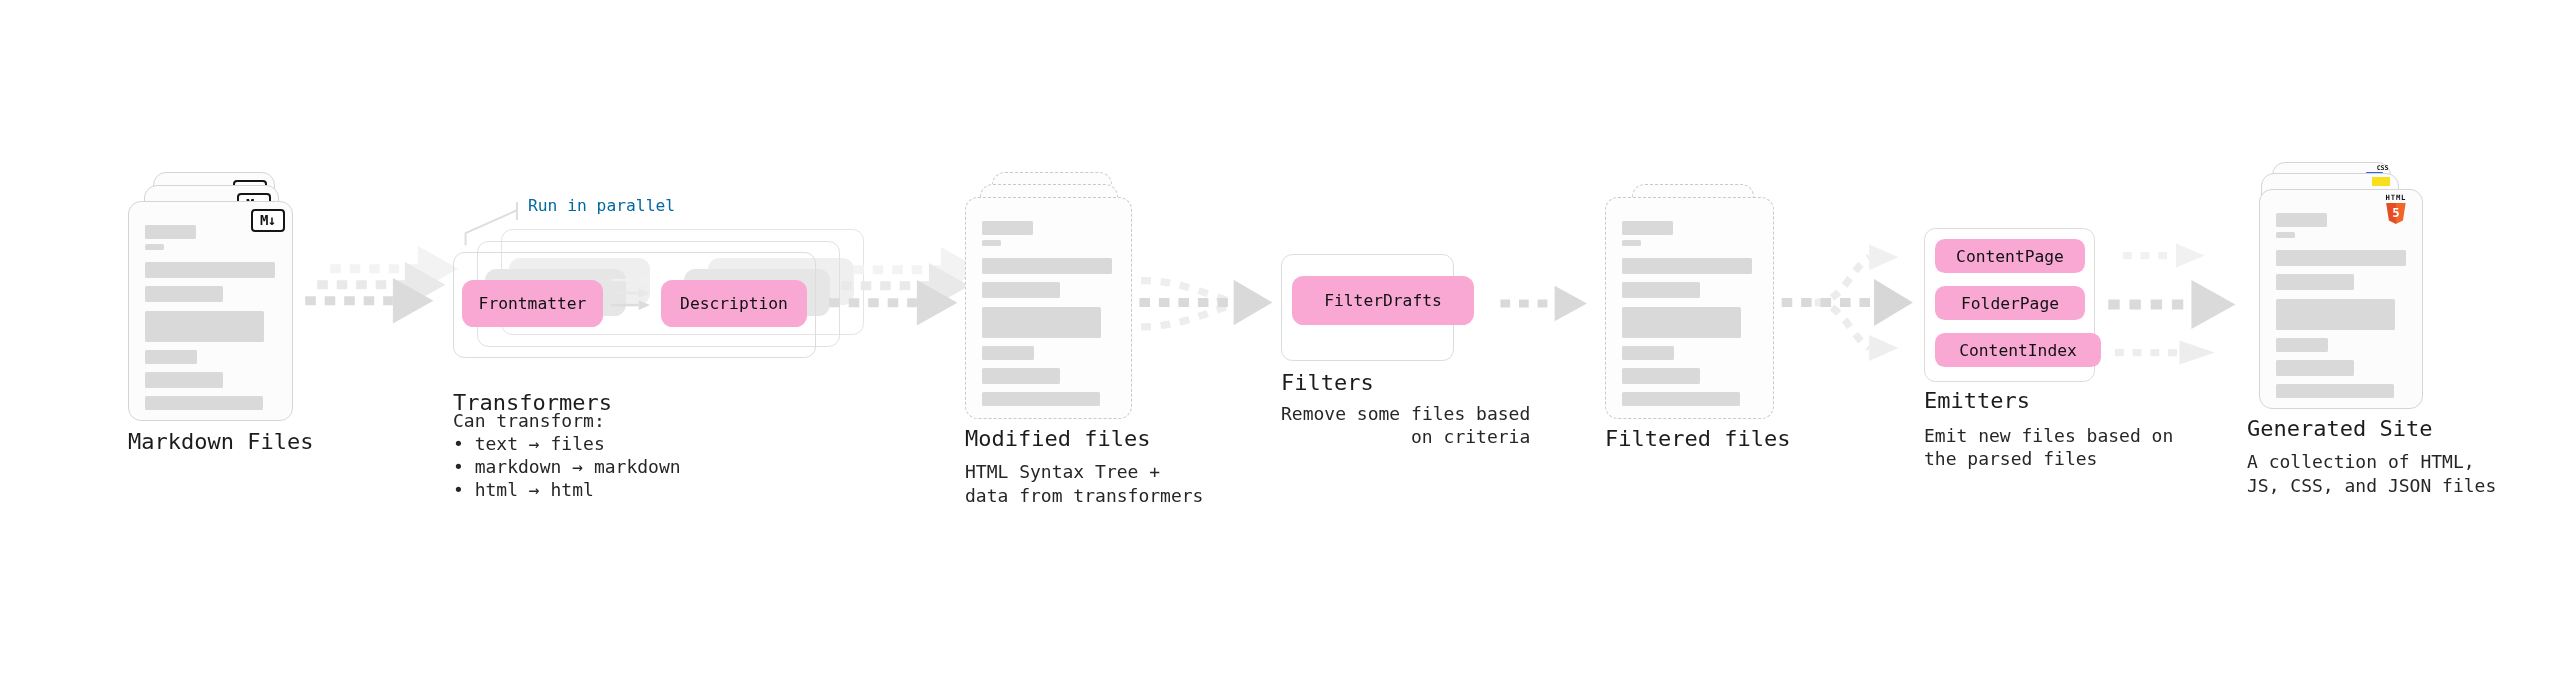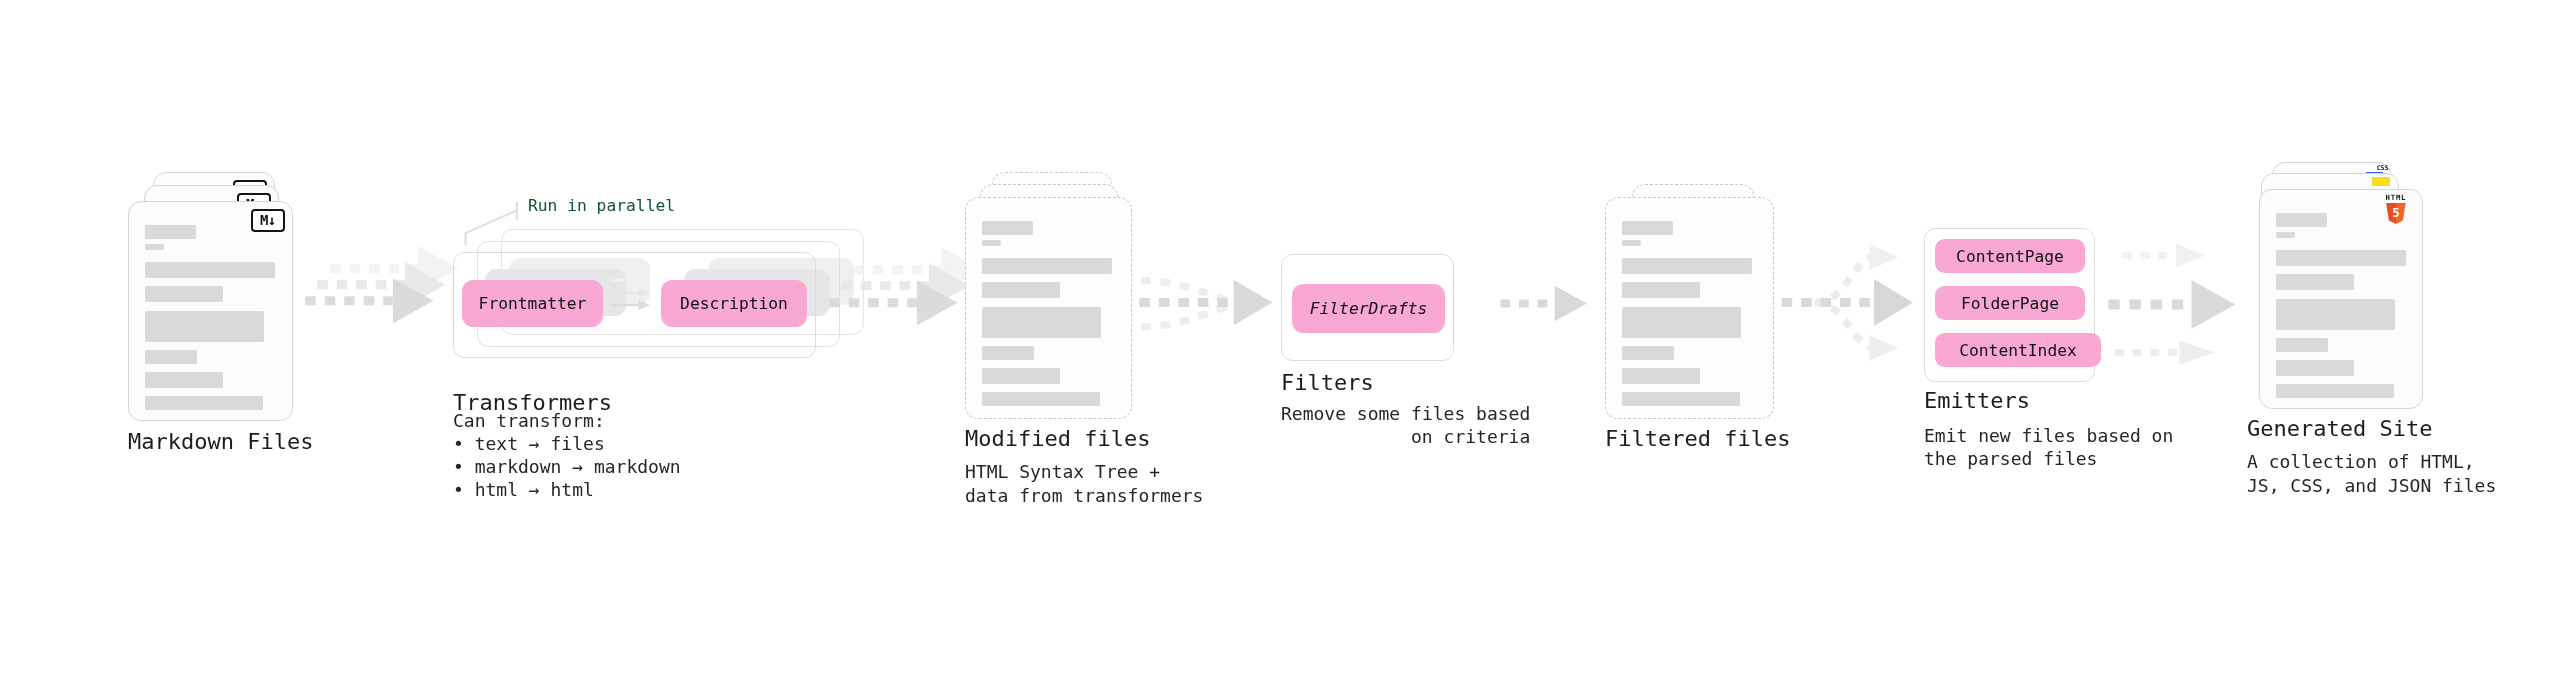--- a/index.html
+++ b/index.html
@@ -47,21 +47,21 @@
   .pill{position:absolute;background:#f9a8d4;border-radius:11.4px;
         display:flex;align-items:center;justify-content:center;
         font-size:16.3px;color:#111;white-space:nowrap;}
   .pill--g2{background:#e6e6e6;}
   .pill--g3{background:#efefef;}
 
   
   .label{position:absolute;font-size:22px;color:#1c1c1c;white-space:nowrap;line-height:26px;}
   .sub{position:absolute;font-size:18px;color:#262626;white-space:nowrap;line-height:24.4px;}
   .sub div{white-space:nowrap;}
-  .annot{position:absolute;font-size:16.3px;color:#14532d;white-space:nowrap;}
+  .annot{position:absolute;font-size:16.3px;color:#0369a1;white-space:nowrap;}
   .arrow-svg{position:absolute;}
 </style>
 </head>
 <body>
 
 <div class="canvas">
 
   <div>
     <div class="card" style="left:153px;top:172px;width:122px;height:195px;">
       <div class="md-badge">M↓</div>
@@ -171,21 +171,21 @@
 
   <svg class="arrow-svg" style="left:1136px;top:270px;" width="140" height="69" viewBox="0 0 172 85">
     <path d="M 6,13 C 55,13 85,30 115,38" stroke="#eeeeee" stroke-width="9" stroke-dasharray="12 12" fill="none"></path>
     <path d="M 6,70 C 55,70 85,53 115,44" stroke="#ededed" stroke-width="9" stroke-dasharray="12 12" fill="none"></path>
     <line x1="4" y1="40" x2="120" y2="40" stroke="#d9d9d9" stroke-width="11" stroke-dasharray="13 11"></line>
     <polygon points="120,12 120,68 168,40" fill="#d9d9d9"></polygon>
   </svg>
 
   <div>
     <div class="obox" style="left:1281px;top:254px;width:173px;height:107px;"></div>
-    <div class="pill" style="left:1292px;top:284px;width:153px;height:49px;font-style:italic;">FilterDrafts</div>
+    <div class="pill" style="left:1292px;top:276px;width:182px;height:49px;">FilterDrafts</div>
     <div class="label" style="left:1281px;top:370px;">Filters</div>
     <div class="sub" style="left:1281px;top:402px;line-height:23px;text-align:right;">
       <div>Remove some files based</div>
       <div>on criteria</div>
     </div>
   </div>
 
   <svg class="arrow-svg" style="left:1498px;top:280px;" width="93" height="47" viewBox="0 0 115 58">
     <line x1="3" y1="29" x2="70" y2="29" stroke="#d9d9d9" stroke-width="10" stroke-dasharray="12 11"></line>
     <polygon points="70,7 70,51 110,29" fill="#d9d9d9"></polygon>

